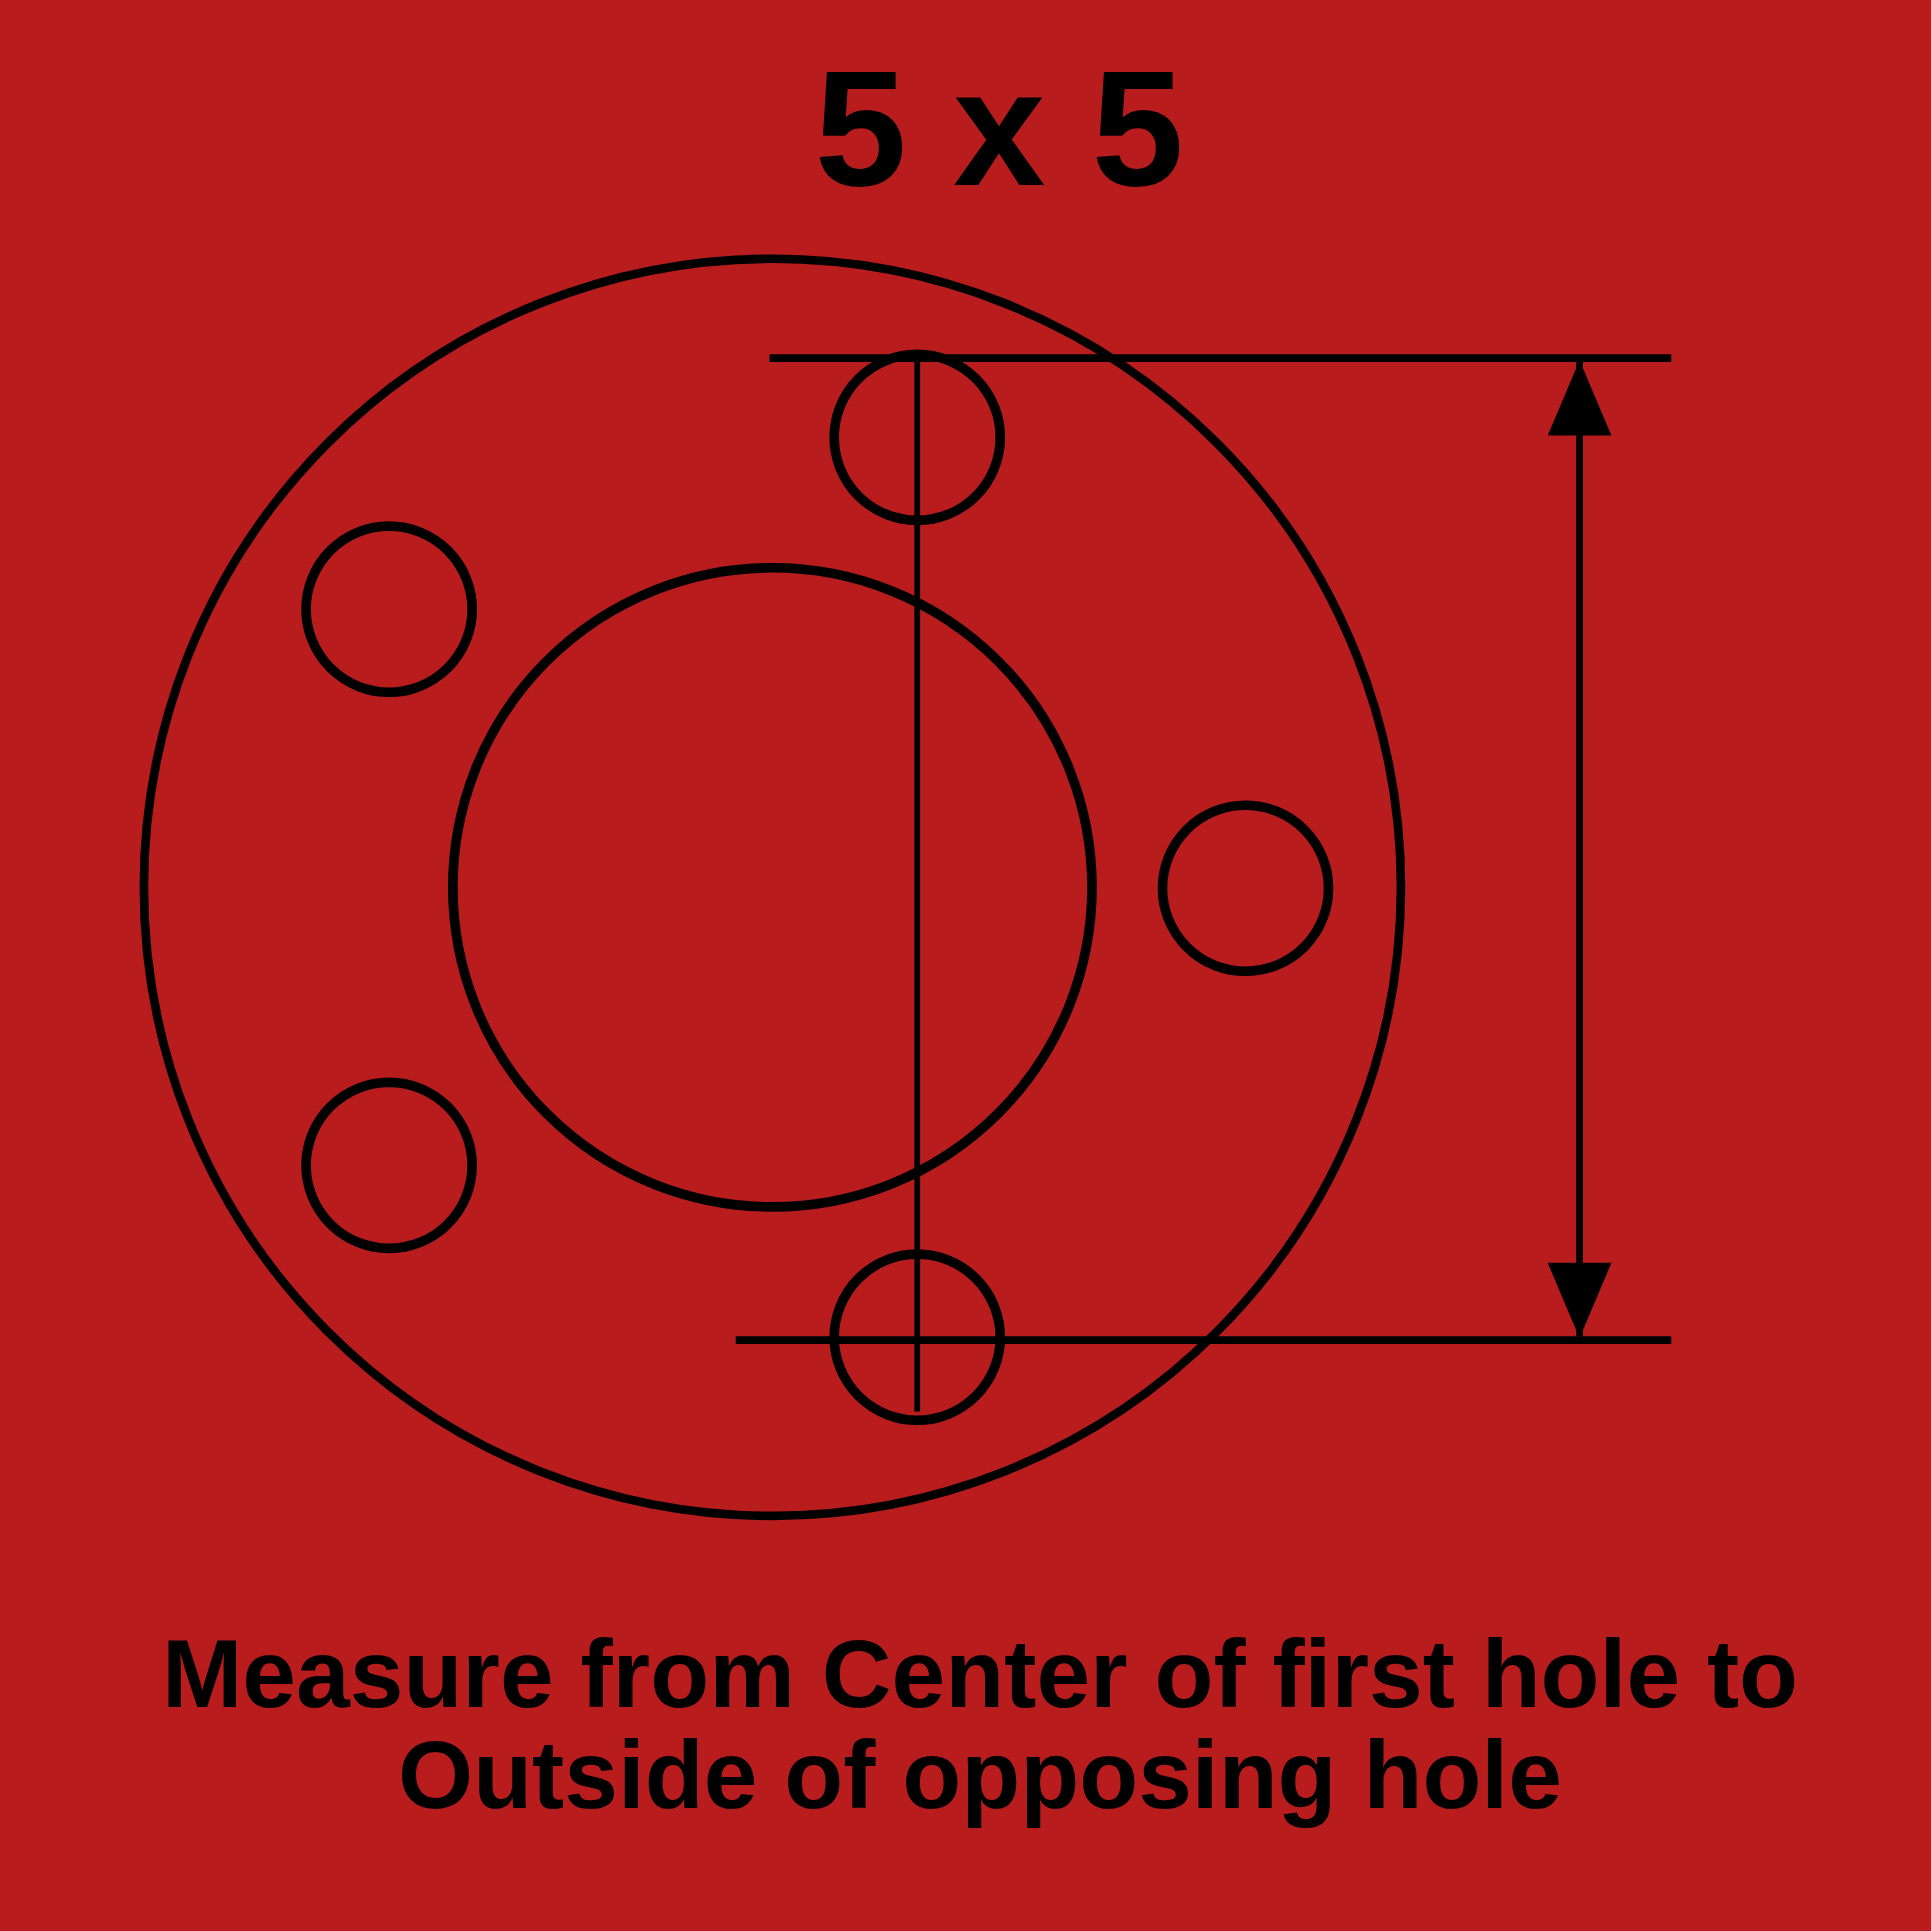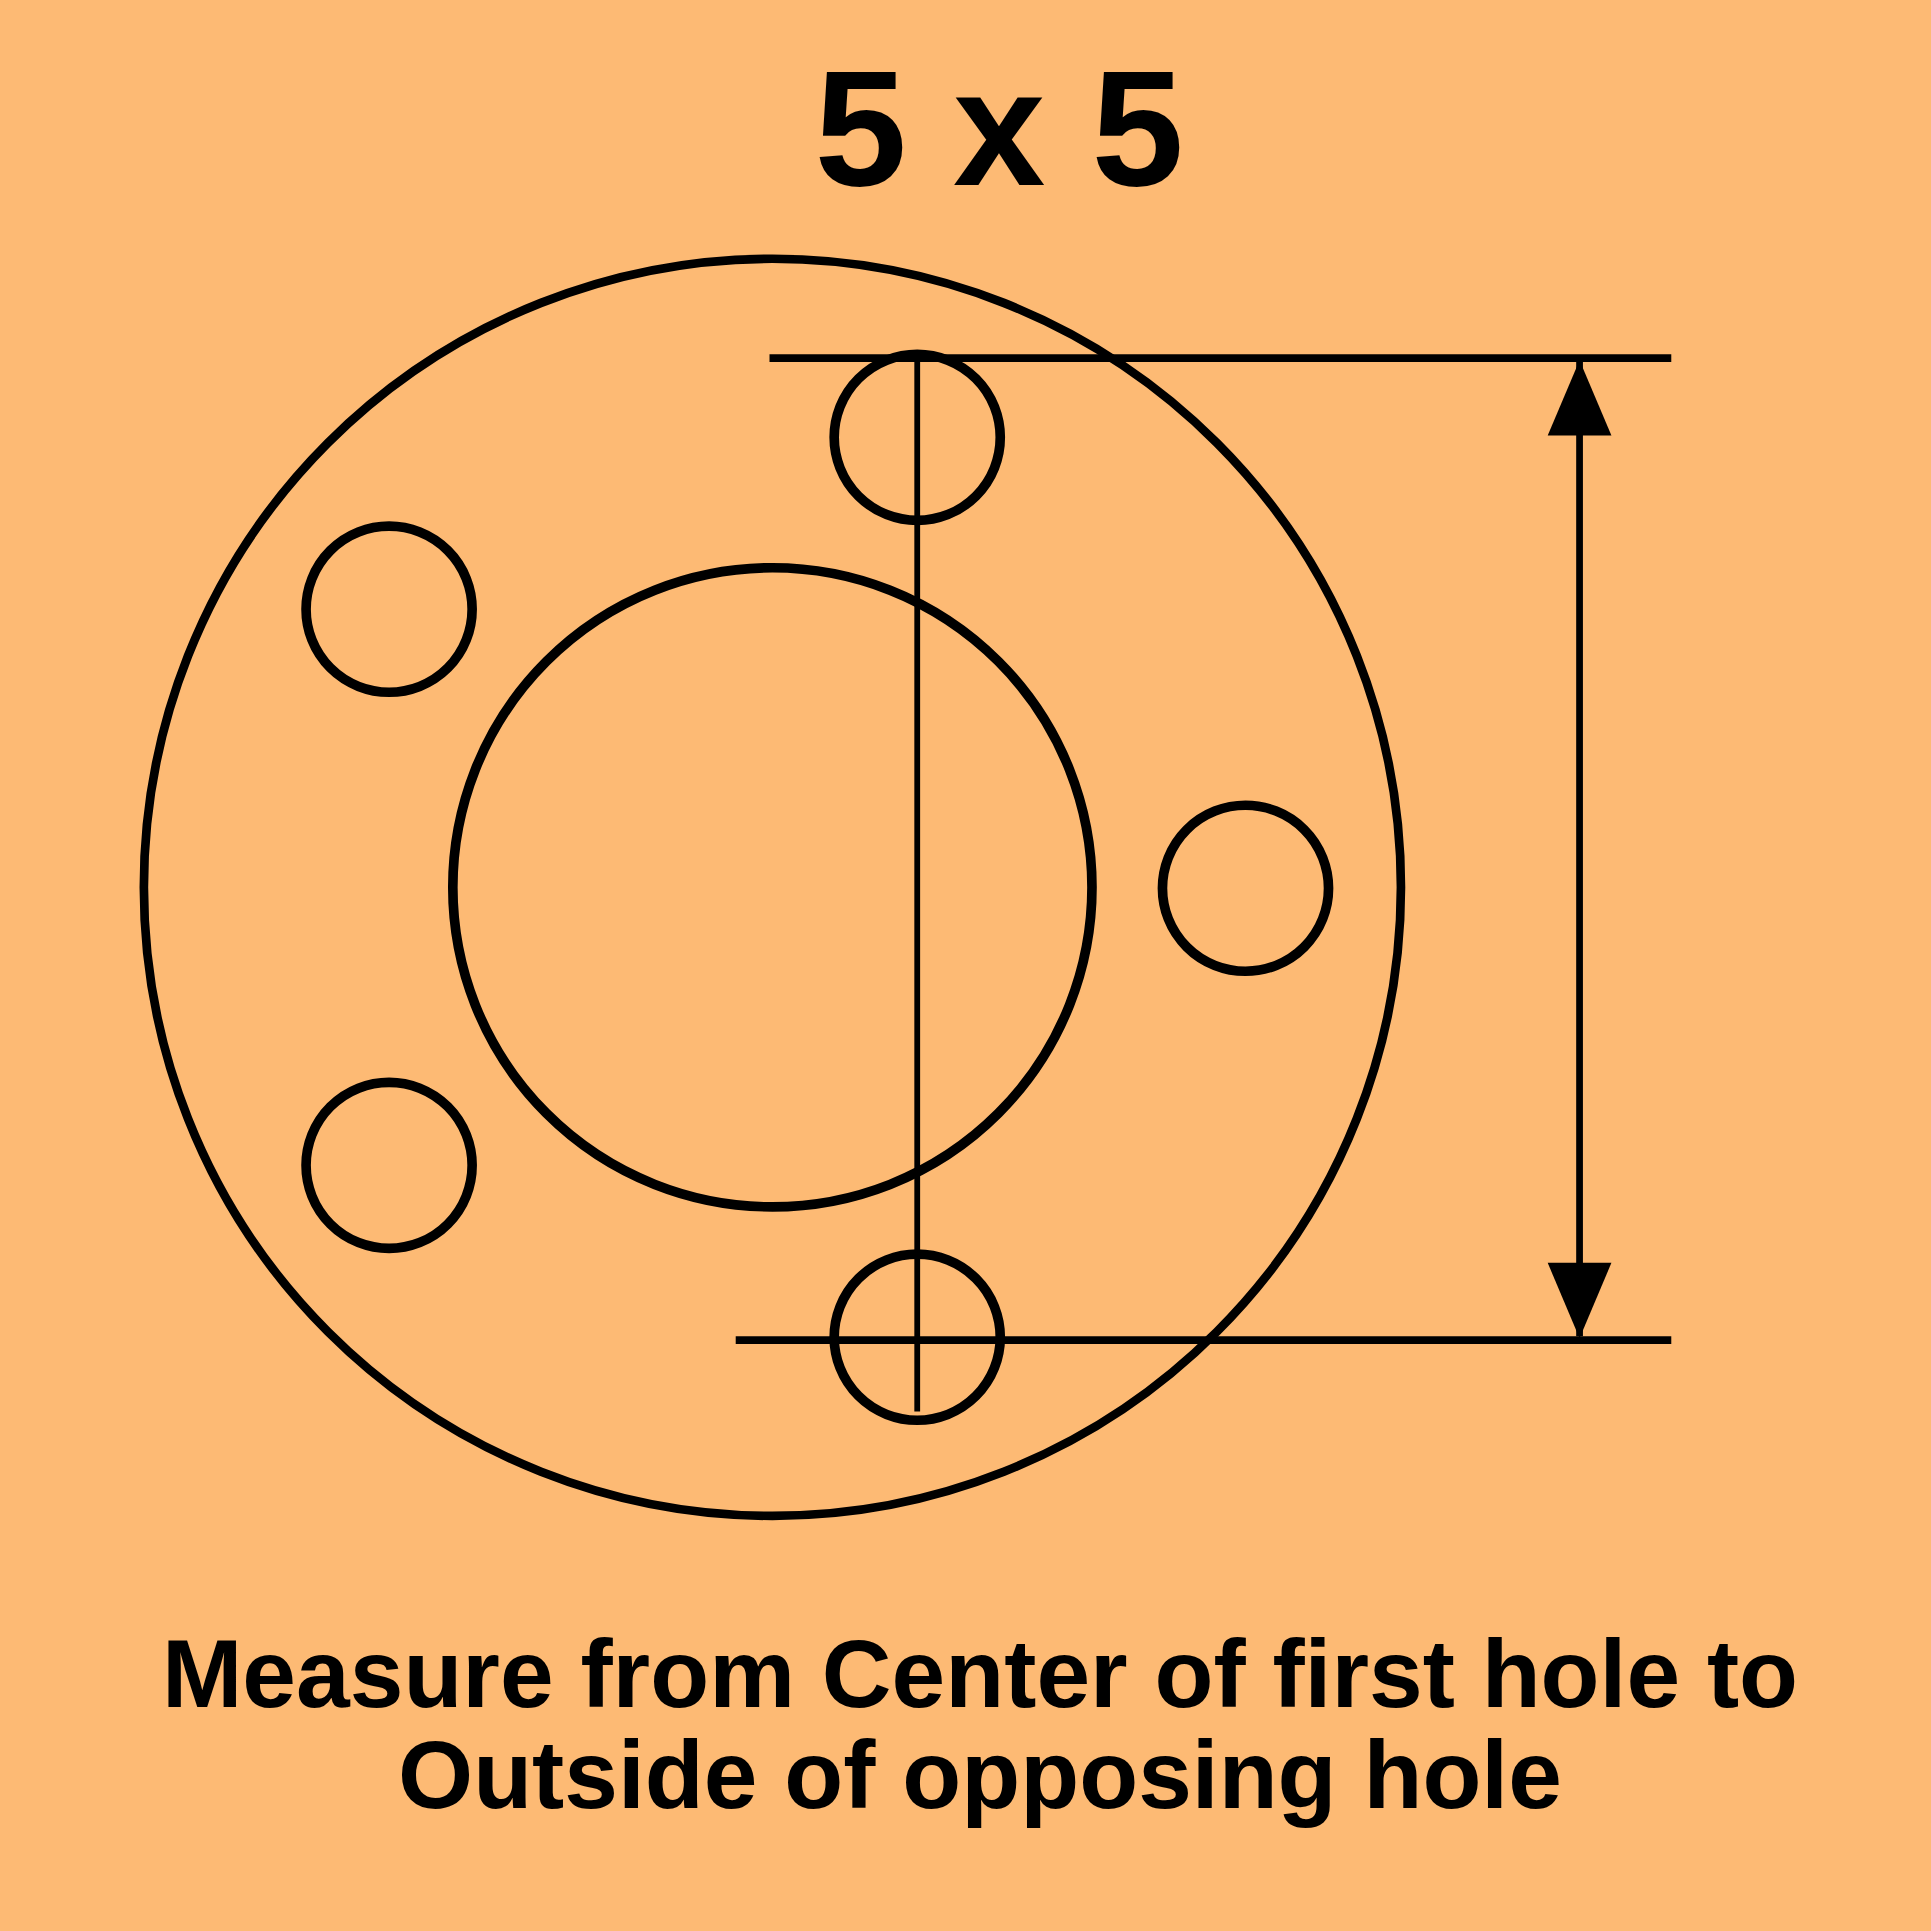--- a/index.html
+++ b/index.html
@@ -6,21 +6,21 @@
     margin: 0;
     padding: 0;
     background: #ffffff;
     width: 1931px;
     height: 1931px;
   }
   .page {
     position: relative;
     width: 1931px;
     height: 1931px;
-    background: #fdba74;
+    background: #b91c1c;
     overflow: hidden;
   }
   svg {
     display: block;
   }
   svg text {
     font-family: "Liberation Sans", "DejaVu Sans", sans-serif;
     font-weight: bold;
     fill: #000000;
   }

